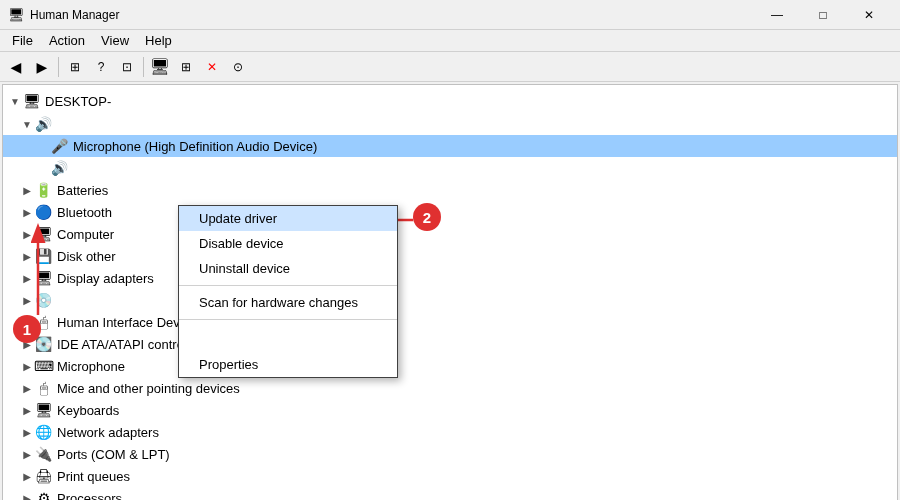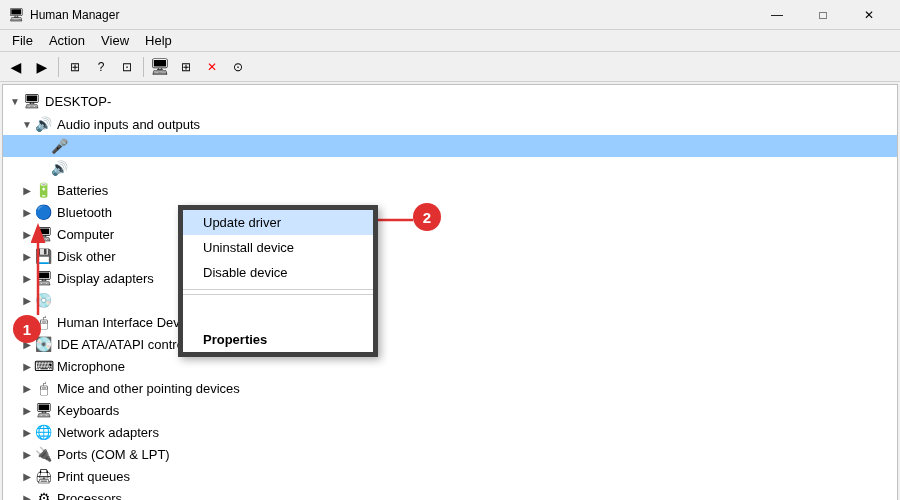--- a/index.html
+++ b/index.html
@@ -150,37 +150,37 @@
       padding-left: 4px;
       cursor: pointer;
     }
 
     
     .context-menu {
       position: absolute;
       top: 120px;
       left: 175px;
       background: white;
-      border: 5px solid #404040;
+      border: 1px solid #404040;
       box-shadow: 3px 3px 8px rgba(0,0,0,0.3);
-      width: 200px;
+      width: 220px;
       z-index: 100;
       font-size: 13px;
     }
     .context-menu-item {
       padding: 5px 20px;
       cursor: pointer;
       display: flex;
       align-items: center;
     }
     .context-menu-item.highlighted {
       background: #cce4ff;
     }
     .context-menu-item.bold {
-      font-weight: bold;
+      font-weight: normal;
       margin-top: 32px;
     }
     .context-menu-separator {
       height: 1px;
       background: #d0d0d0;
       margin: 4px 0;
     }
 
     
     .badge {
@@ -249,27 +249,27 @@
     <div class="tree-root tree-item">
       <span class="tree-arrow">▼</span>
       <span class="tree-icon">🖥</span>
       <span class="tree-label">DESKTOP-</span>
     </div>
 
     <div class="tree-item">
       <span class="tree-indent" style="width:16px"></span>
       <span class="tree-arrow">▼</span>
       <span class="tree-icon">🔊</span>
-      <span class="tree-label">Audio inputs and outputs</span>
     </div>
 
     <div class="tree-item highlighted">
       <span class="tree-indent" style="width:32px"></span>
       <span class="tree-arrow" style="width:16px;"></span>
       <span class="tree-icon">🎤</span>
+      <span class="tree-label">Microphone (High Definition Audio Device)</span>
     </div>
 
     <div class="tree-item">
       <span class="tree-indent" style="width:32px"></span>
       <span class="tree-arrow" style="width:16px;"></span>
       <span class="tree-icon">🔊</span>
     </div>
 
     <div class="tree-item">
       <span class="tree-indent" style="width:16px"></span>
@@ -386,26 +386,29 @@
       </marker>
     </defs>
     <line x1="35" y1="230" x2="35" y2="148" stroke="#e03030" stroke-width="2.5" marker-end="url(#arrowhead)"></line>
   </svg>
 
   <div class="context-menu">
     <div class="context-menu-item highlighted">
       <span>Update driver</span>
     </div>
     <div class="context-menu-item">
+      <span>Disable device</span>
+    </div>
+    <div class="context-menu-item">
       <span>Uninstall device</span>
     </div>
+    <div class="context-menu-separator"></div>
     <div class="context-menu-item">
-      <span>Disable device</span>
-    </div>
-    <div class="context-menu-separator"></div>
+      <span>Scan for hardware changes</span>
+    </div>
     <div class="context-menu-separator"></div>
     <div class="context-menu-item bold">
       <span>Properties</span>
     </div>
   </div>
 
   <div class="badge" style="left: 410px; top: 118px;">2</div>
 
   <svg class="arrow-annotation" style="left:240px; top:115px; width:175px; height:40px; position:absolute;">
     <defs>

